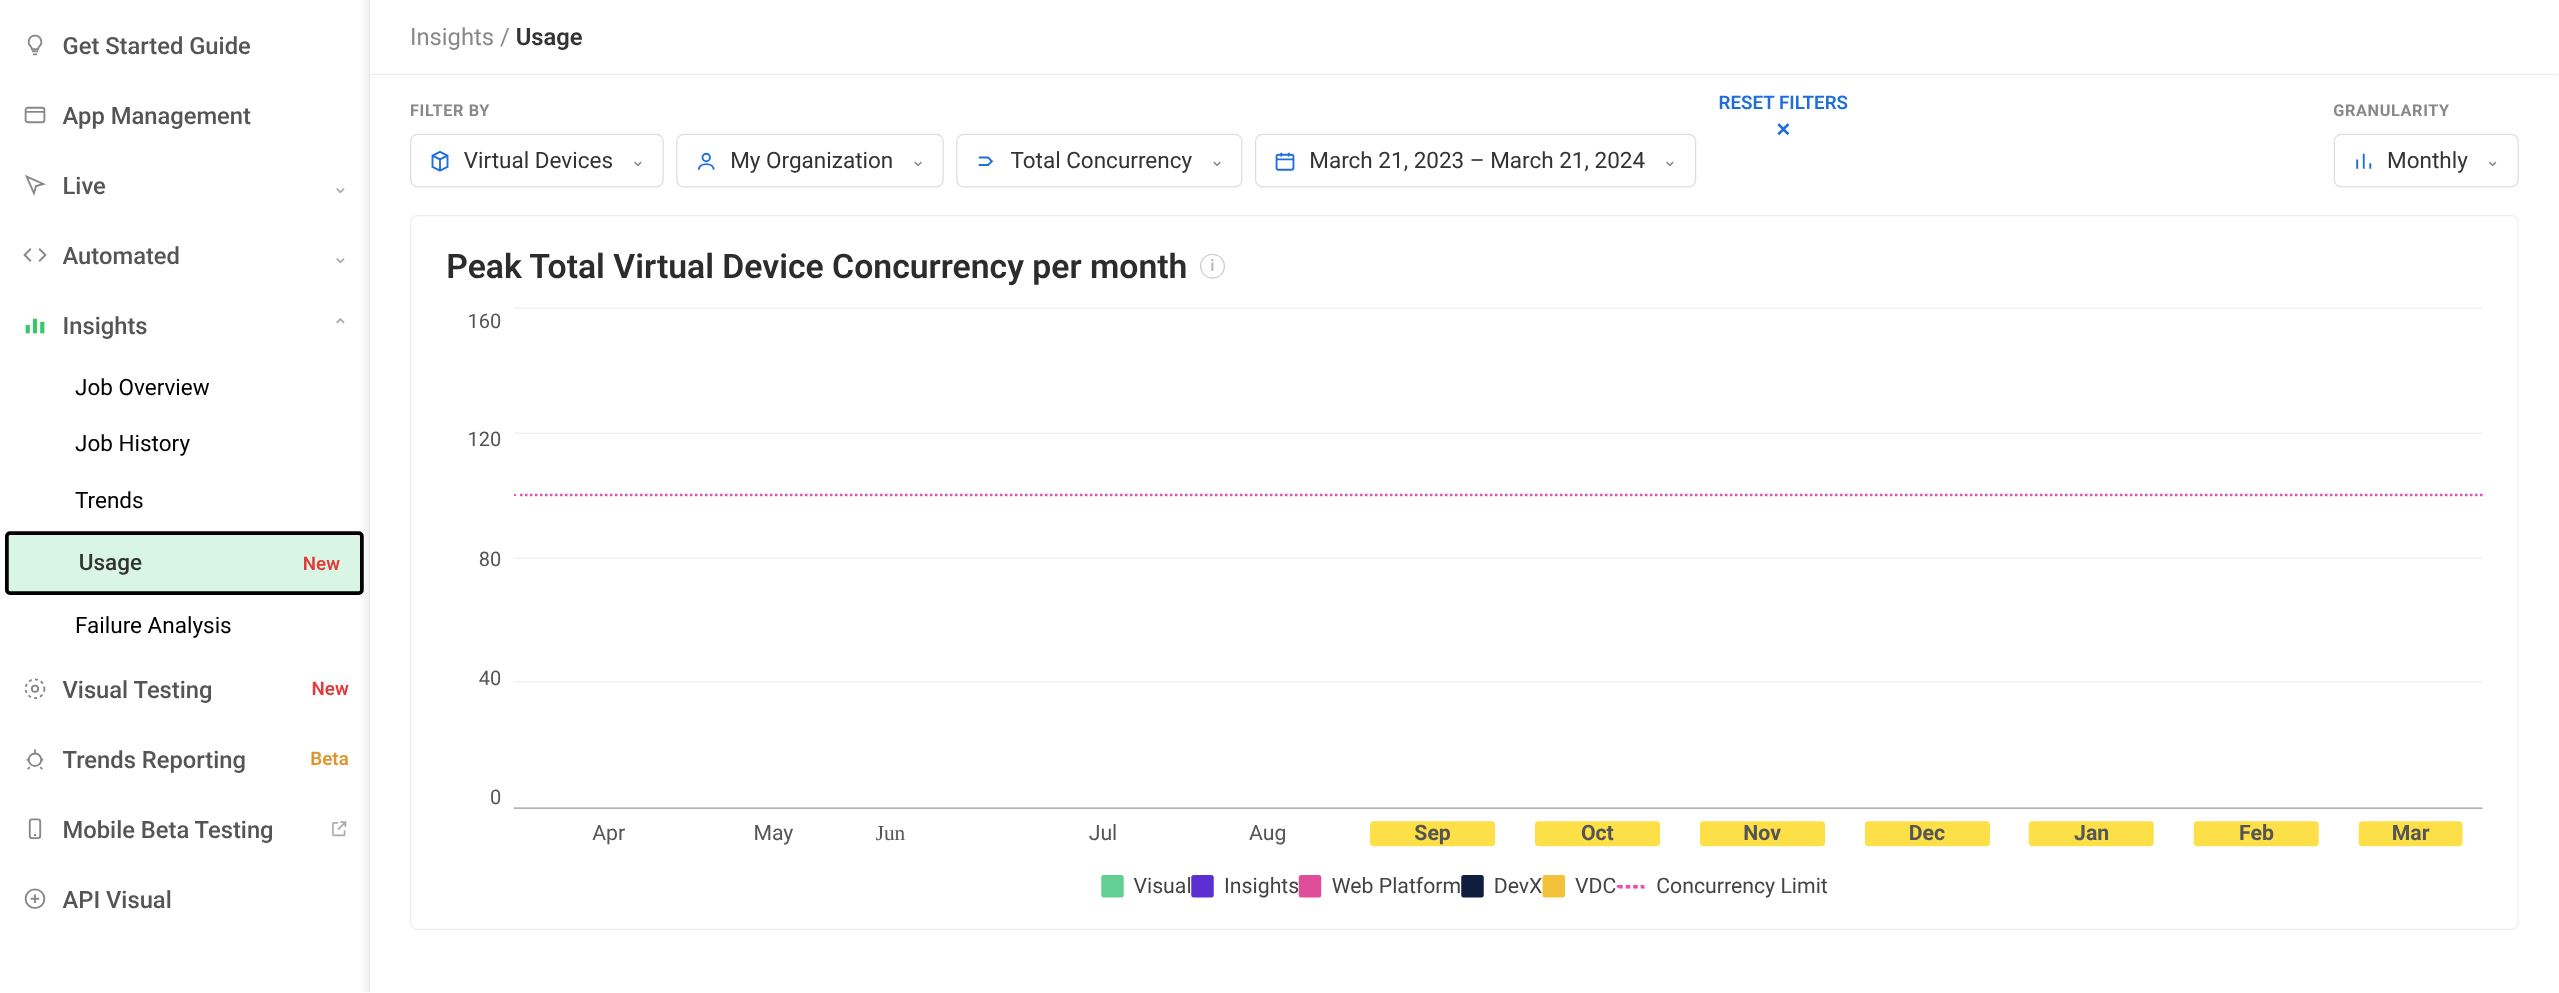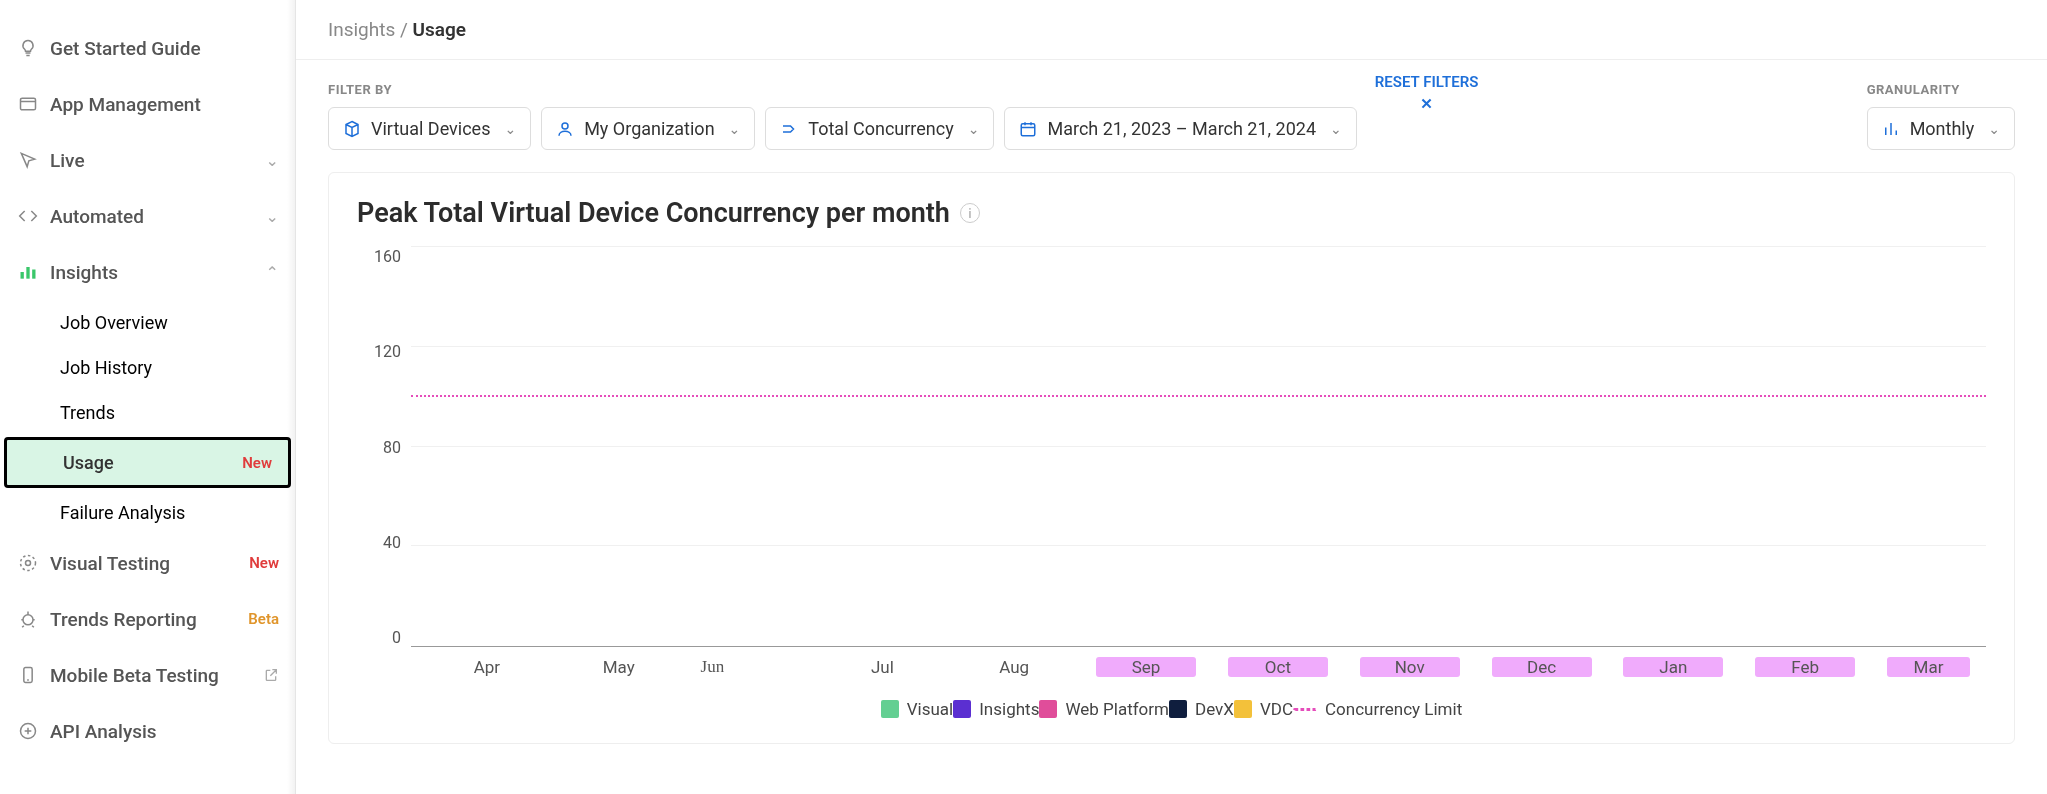--- a/index.html
+++ b/index.html
@@ -1,21 +1,21 @@
 <!DOCTYPE html>
 <html><head>
 <meta charset="utf-8">
 <style>
 * { box-sizing: border-box; margin: 0; padding: 0; }
 body { font-family: -apple-system, BlinkMacSystemFont, "Segoe UI", Roboto, sans-serif; background: #fff; color: #333; }
 
 .layout { display: flex; height: 794px; }
 
 
-.sidebar { width: 296px; border-right: 1px solid #e5e5e5; padding-top: 20px; overflow-y: auto; position: relative; }
+.sidebar { width: 296px; border-right: 1px solid #e5e5e5; padding-top: 8px; overflow-y: auto; position: relative; }
 .sidebar::after { content: ""; position: absolute; top: 0; right: 0; width: 8px; height: 100%; background: linear-gradient(to right, rgba(0,0,0,0), rgba(0,0,0,0.05)); }
 
 .nav-item { display: flex; align-items: center; padding: 16px 16px; cursor: pointer; color: #555; font-size: 19px; font-weight: 500; }
 .nav-item .icon { width: 24px; height: 24px; margin-right: 10px; flex-shrink: 0; display: flex; align-items: center; justify-content: center; color: #888; }
 .nav-item .chev { margin-left: auto; color: #aaa; font-size: 16px; }
 
 .sub-item { display: flex; align-items: center; padding: 12px 16px 12px 60px; cursor: pointer; color: #000000; font-size: 18px; }
 .sub-item.active { background: #d9f5e5; color: #333; font-weight: 500; border: 3px solid #000; border-radius: 4px; margin: 2px 4px 2px 4px; padding-left: 56px; }
 .badge { margin-left: auto; font-size: 15px; font-weight: 600; }
 .badge.new { color: #e03c3c; }
@@ -43,21 +43,21 @@
 
 .chart-area { position: relative; height: 400px; display: flex; }
 .y-axis { display: flex; flex-direction: column; justify-content: space-between; align-items: flex-end; padding-right: 10px; height: 100%; font-size: 16px; color: #555; width: 54px; }
 .plot { flex: 1; position: relative; border-bottom: 1px solid #999; }
 .gridline { position: absolute; left: 0; right: 0; border-top: 1px solid #f0f0f0; }
 .limit-line { position: absolute; left: 0; right: 0; border-top: 2px dotted #e54dbb; }
 .bars { position: absolute; bottom: 0; left: 0; right: 0; top: 0; display: flex; align-items: flex-end; justify-content: space-around; padding: 0 8px; }
 .bar-col { width: 100px; display: flex; flex-direction: column-reverse; }
 .seg { width: 100%; }
 .x-axis { display: flex; justify-content: space-around; padding: 10px 0 0 64px; font-size: 17px; color: #555; }
-.x-axis .hl { background: #f0abfc; padding: 0 4px; border-radius: 3px; }
+.x-axis .hl { background: #fde047; padding: 0 4px; border-radius: 3px; font-weight: bold; }
 
 .legend { display: flex; justify-content: center; margin-top: 22px; font-size: 17px; color: #444; align-items: center; }
 .legend-item { display: flex; align-items: center; gap: 8px; }
 .sw { width: 18px; height: 18px; border-radius: 2px; }
 .sw.line { width: 24px; height: 0; border-top: 3px dotted #e54dbb; }
 
 svg { display: block; }
 </style>
 </head>
 <body>
@@ -171,21 +171,21 @@
       </span>
     </div>
 
     <div class="nav-item">
       <span class="icon">
         <svg width="20" height="20" viewBox="0 0 24 24" fill="none" stroke="currentColor" stroke-width="1.8">
             <circle cx="12" cy="12" r="9"></circle>
             <path d="M8 12h8M12 8v8"></path>
           </svg>
       </span>
-      <span>API Analysis</span>
+      <span>API Visual</span>
     </div>
 
   </div>
 
   <div class="main">
     <div class="breadcrumb">
       <span>Insights</span><span> / </span><span class="current">Usage</span>
     </div>
 
     <div class="filterbar">

